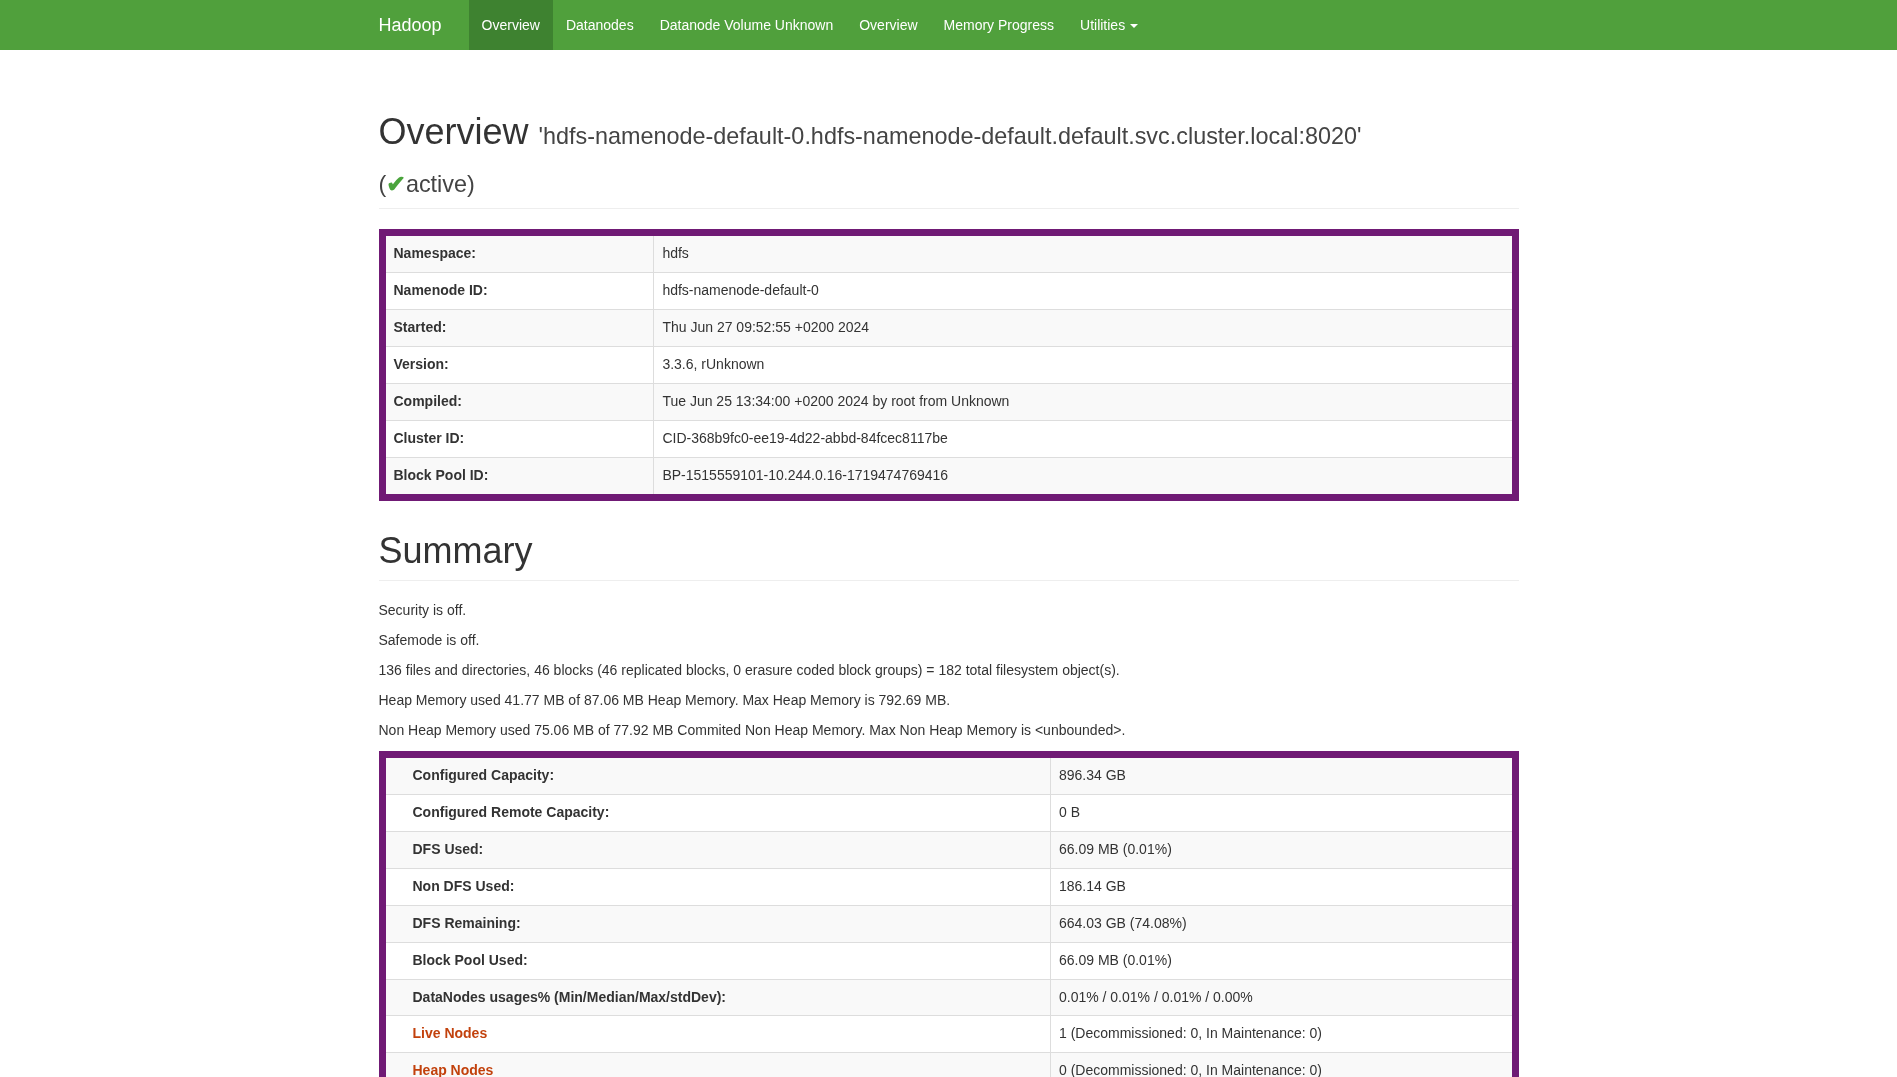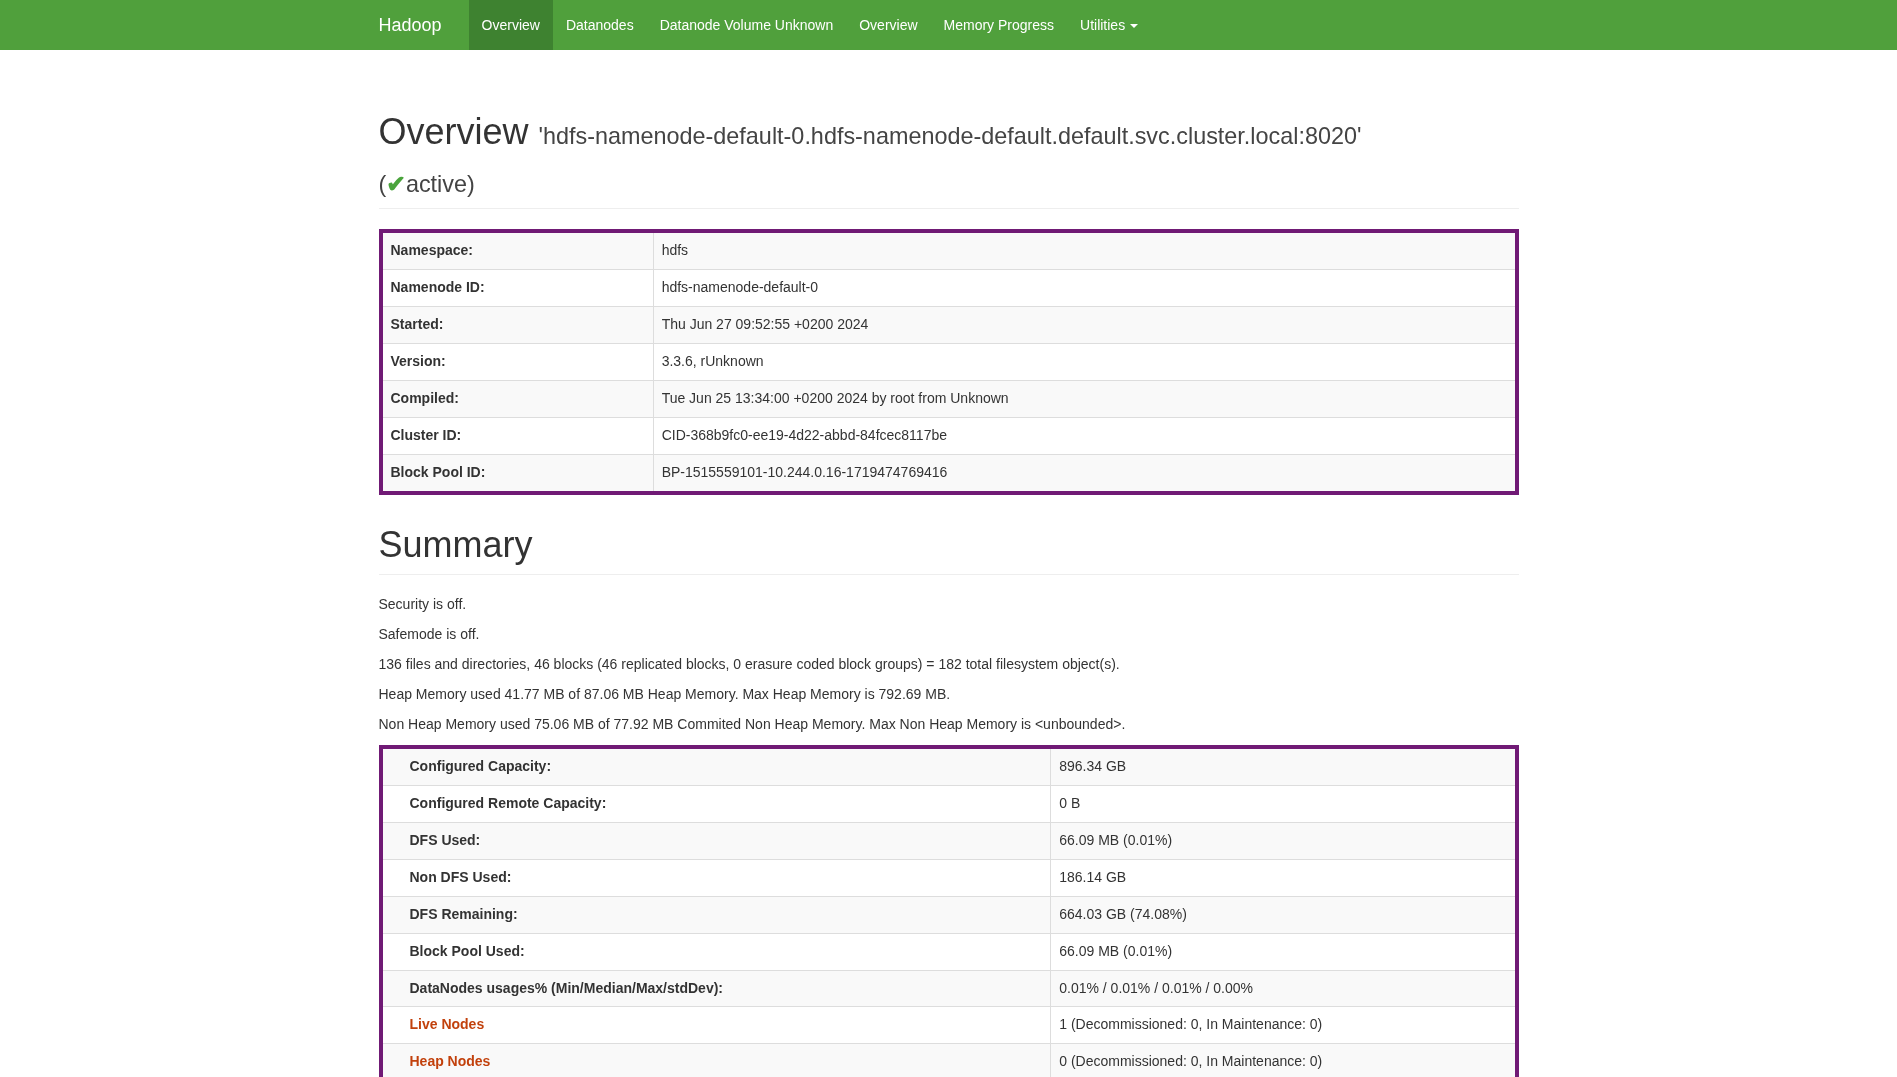--- a/index.html
+++ b/index.html
@@ -42,21 +42,21 @@
   }
   h1 { font-size: 36px; font-weight: 500; line-height: 1.1; color: #333; }
   h1 small { font-size: 65%; font-weight: normal; color: #444; line-height: 1.2; }
   .h1-status { padding-top: 8px; }
   .check-icon { color: #4aa43c; font-weight: bold; }
 
   p { margin: 4px 0 10px; }
 
   table {
     width: 100%; border-collapse: collapse; margin-bottom: 20px; background: #fff;
-    border: 4px solid #701a75;
+    border: 7px solid #701a75;
   }
   th, td {
     padding: 8px; border: 1px solid #ddd; font-size: 14px;
     line-height: 1.42857; text-align: left; vertical-align: top;
   }
   th { font-weight: bold; }
   tbody tr:nth-child(odd) { background: #f9f9f9; }
   .info-table th { width: 24%; }
   .summary-table th { width: 59%; padding-left: 27px; }
 

